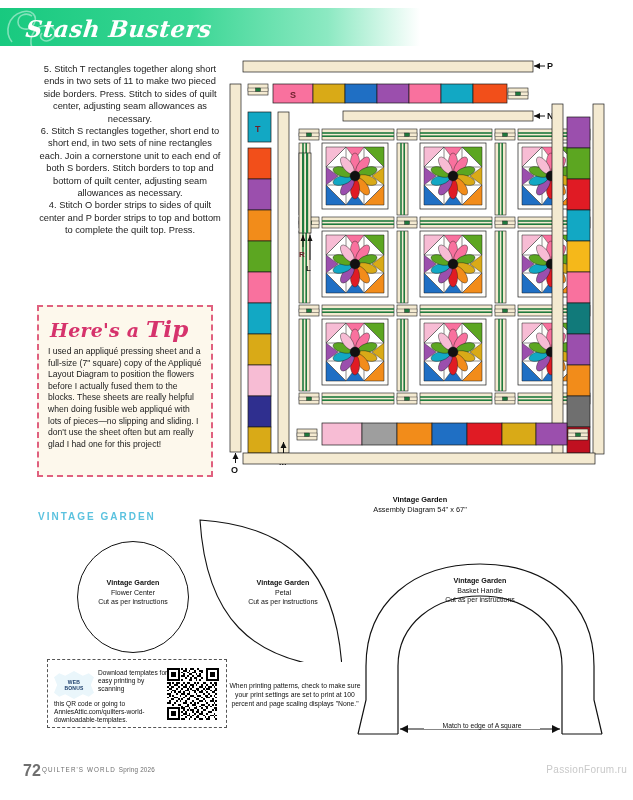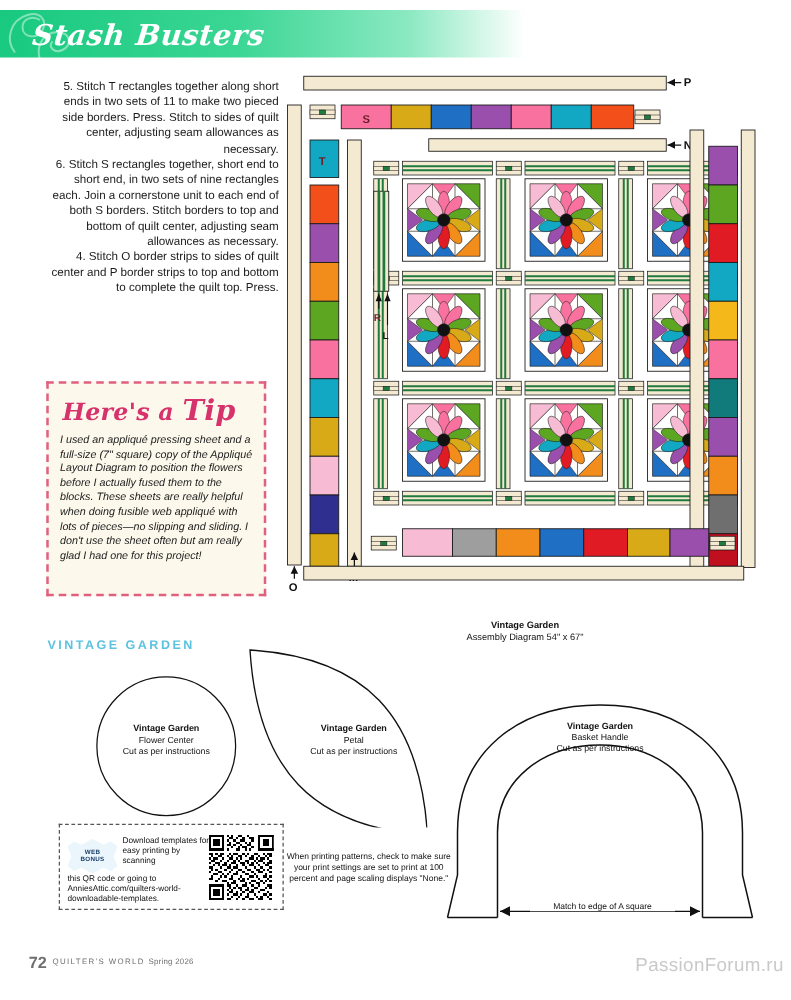--- a/index.html
+++ b/index.html
@@ -26,42 +26,42 @@
     font-family:"DejaVu Serif", serif;
     font-style:italic;font-weight:bold;
     font-size:23px;letter-spacing:.5px;color:#ffffff;
     transform:skewX(-6deg);
   }
 
   
   .instructions{
     position:absolute;left:37px;top:63px;width:186px;
     font-size:9.3px;line-height:12.4px;color:#1b1b1b;
-    text-align:right;
+    text-align:center;
   }
   .instructions p{margin:0 0 0 0;}
   .qw{color:#d81f26;font-weight:bold;}
 
   
   .tipbox{
     position:absolute;left:37px;top:305px;width:176px;height:172px;
     background:#fdf8ec;
     border:2px dashed #e0607f;
     box-sizing:border-box;
     padding:6px 9px 12px 9px;
   }
   .tip-title{
     font-family:"DejaVu Serif", serif;
     font-style:italic;font-weight:bold;
     font-size:19px;color:#d6336c;margin:2px 0 4px 2px;
     letter-spacing:.2px;
   }
   .tip-title .big{font-size:23px;}
   .tip-body{
-    font-size:8.6px;line-height:11.6px;font-style:italic;color:#1b1b1b;
+    font-size:8.6px;line-height:11.6px;color:#1b1b1b;
   }
 
   
   .tmpl-head{
     position:absolute;left:38px;top:510px;width:150px;
     font-size:10px;font-weight:bold;letter-spacing:2px;
     color:#5bc2df;line-height:14px;text-transform:uppercase;
   }
 
   
@@ -124,30 +124,30 @@
   .diagram{position:absolute;left:227px;top:57px;width:382px;height:418px;}
   .dg-caption{
     position:absolute;left:300px;top:495px;width:240px;
     text-align:center;font-size:7.4px;line-height:10px;color:#111;
   }
   .dg-caption .c1{font-weight:bold;}
 
   
   .pageno{
     position:absolute;left:23px;top:762px;
-    font-size:13px;font-weight:bold;color:#6f6f6f;
+    font-size:16px;font-weight:bold;color:#6f6f6f;
   }
   .footer-txt{
     position:absolute;left:42px;top:766px;
     font-size:6.3px;letter-spacing:1.1px;color:#6f6f6f;
   }
   .footer-txt .sp{letter-spacing:.2px;}
   .passion{
     position:absolute;right:6px;top:764px;
-    font-size:15px;color:#c9c9c9;letter-spacing:.3px;
+    font-size:10px;color:#c9c9c9;letter-spacing:.3px;
   }
   .hr-bottom{
     position:absolute;left:0;top:757px;width:633px;height:1px;background:#ffffff;
   }
 </style>
 </head>
 <body>
 
 <div class="page">
 

